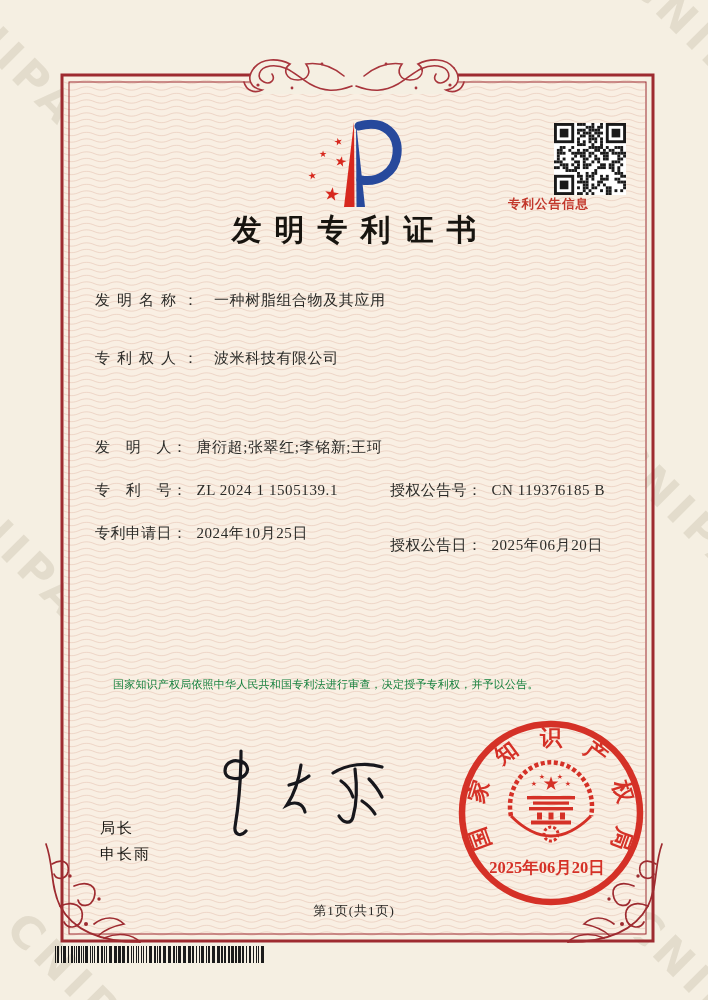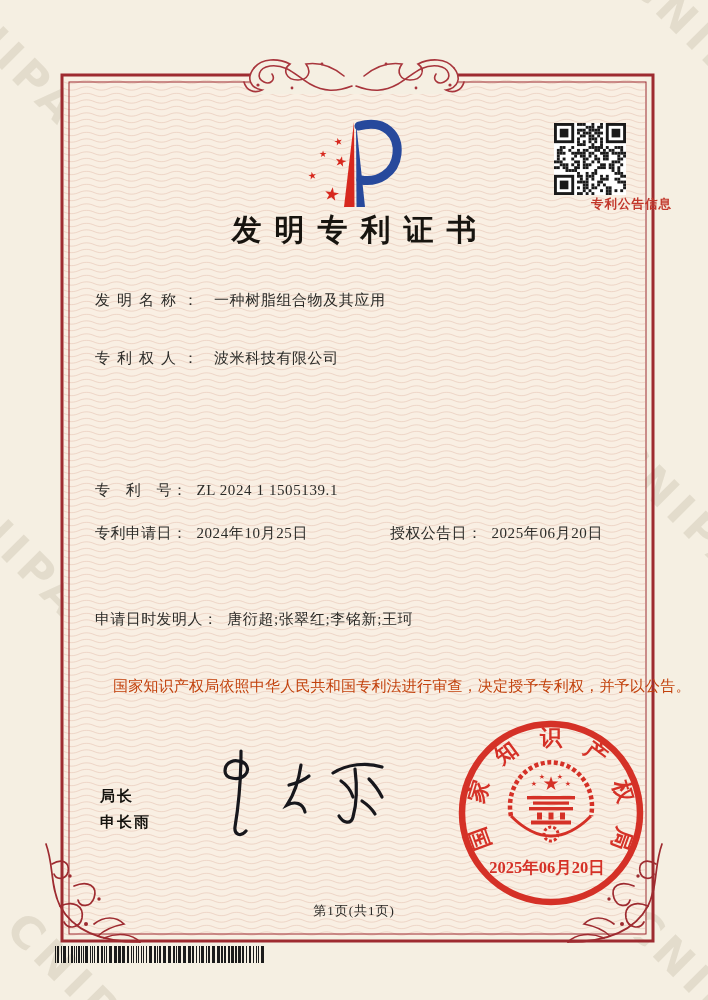--- a/index.html
+++ b/index.html
@@ -15,35 +15,35 @@
     font-family:"DejaVu Sans","Liberation Sans",sans-serif;font-weight:700;
     font-size:44px;letter-spacing:6px;color:rgba(138,122,95,0.16);
     transform:rotate(45deg);transform-origin:left top;
   }
   
   #waves{z-index:1;} #frame{z-index:2;}
   .content{z-index:3;}
   
   .cert-no{left:94px;top:119px;font-size:16.5px;letter-spacing:2.5px;}
   .qr-box{left:554px;top:123px;width:72px;height:72px;background:#fff;}
-  .qr-caption{left:532px;top:196px;width:140px;text-align:right;
+  .qr-caption{left:508px;top:196px;width:140px;text-align:left;
     font-size:12.5px;font-weight:700;color:#c2372b;letter-spacing:1px;}
   .title{left:0;right:0;top:210px;text-align:center;font-size:30px;font-weight:700;
     letter-spacing:13px;text-indent:13px;color:#17140f;}
   
   .row{left:95px;font-size:15px;white-space:nowrap;letter-spacing:0.4px;}
   .row .lab{margin-right:9px;}
   .row .val{letter-spacing:0.6px;}
   .ls7{letter-spacing:7px;}
   .row-right{left:390px;}
   
-  .st{font-size:15px;color:#c2410c;white-space:nowrap;letter-spacing:0.2px;}
+  .st{font-size:11px;color:#15803d;white-space:nowrap;letter-spacing:0.2px;}
   
   .sig-label{left:100px;font-family:"Liberation Sans","DejaVu Sans",sans-serif;
-    font-weight:700;font-size:15px;color:#15130f;letter-spacing:2px;}
+    font-weight:400;font-size:15px;color:#15130f;letter-spacing:2px;margin-top:32px;}
   
   .footer-page{left:0;right:0;top:902px;text-align:center;font-size:13px;letter-spacing:1px;}
   svg{display:block;}
 </style>
 </head>
 <body>
 
 <div class="page">
 
   <div id="wm-layer">
@@ -488,31 +488,34 @@
   <div class="abs content qr-caption">专利公告信息</div>
 
   <div class="abs content row" style="top:291px;">
     <span class="lab ls7">发明名称：</span><span class="val">一种树脂组合物及其应用</span>
   </div>
 
   <div class="abs content title">发明专利证书</div>
   <div class="abs content row" style="top:349px;">
     <span class="lab ls7">专利权人：</span><span class="val">波米科技有限公司</span>
   </div>
+  <div class="abs content row" style="top:438px;">
+    <span class="lab">发　明　人：</span><span class="val">唐衍超;张翠红;李铭新;王珂</span>
+  </div>
   <div class="abs content row" style="top:481px;">
     <span class="lab">专　利　号：</span><span class="val">ZL 2024 1 1505139.1</span>
   </div>
+  <div class="abs content row row-right" style="top:481px;">
+    <span class="lab">授权公告号：</span><span class="val">CN 119376185 B</span>
+  </div>
   <div class="abs content row" style="top:524px;">
     <span class="lab">专利申请日：</span><span class="val">2024年10月25日</span>
   </div>
-  <div class="abs content row row-right" style="top:524px;">
+  <div class="abs content row row-right" style="top:536px;">
     <span class="lab">授权公告日：</span><span class="val">2025年06月20日</span>
-  </div>
-  <div class="abs content row" style="top:610px;">
-    <span class="lab">申请日时发明人：</span><span class="val">唐衍超;张翠红;李铭新;王珂</span>
   </div>
 
   <div class="abs content st" style="left:113px;top:677px;">国家知识产权局依照中华人民共和国专利法进行审查，决定授予专利权，并予以公告。</div>
 
   <div class="abs content sig-label" style="top:787px;">局长</div>
   <div class="abs content sig-label" style="top:813px;">申长雨</div>
 
   <svg class="abs content" style="left:205px;top:745px;" width="200" height="100" viewBox="0 0 200 100" fill="none" stroke="#17171c" stroke-width="3.2" stroke-linecap="round">
     <path d="M 38,18 C 30,13 20,17 20,26 C 20,34 34,36 40,30 C 46,24 40,16 34,16"></path>
     <path d="M 36,6 C 36,30 34,58 30,82 C 29,90 36,92 41,86"></path>

